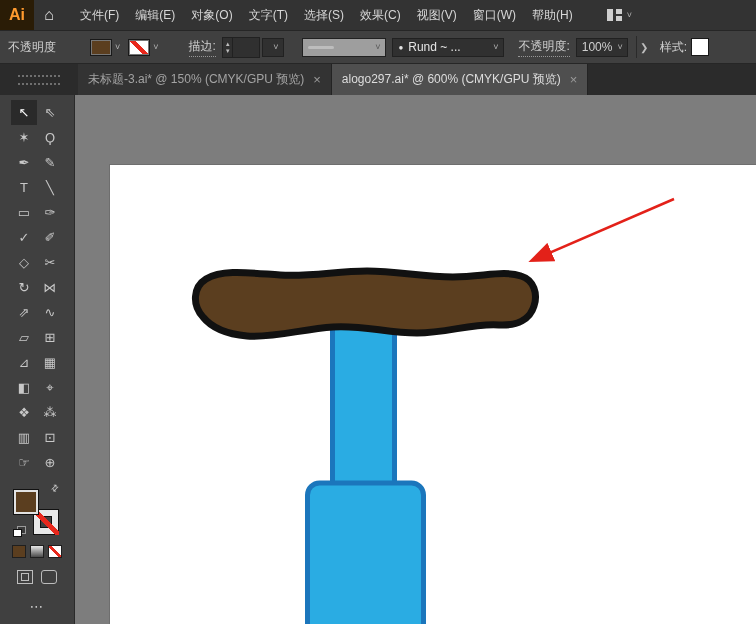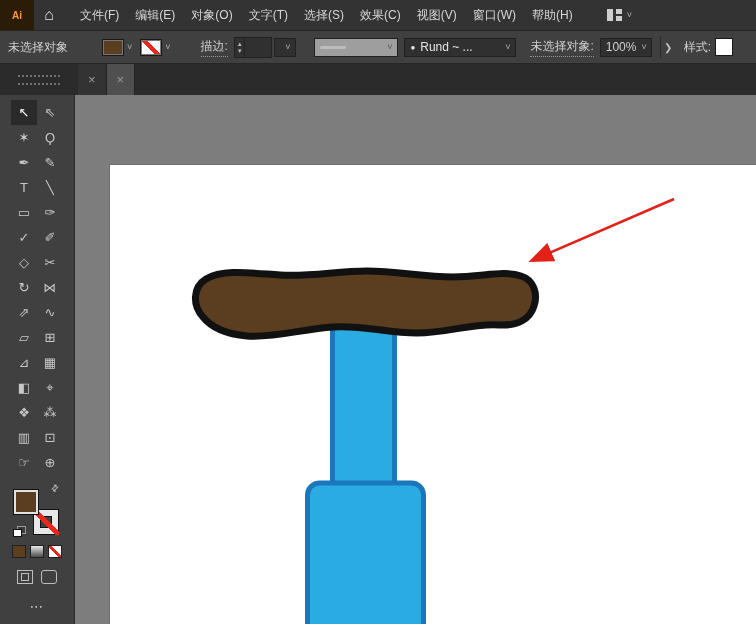--- a/index.html
+++ b/index.html
@@ -5,21 +5,21 @@
   html,body{margin:0;padding:0;}
   body{
     width:756px;height:624px;position:relative;overflow:hidden;
     font-family:"Liberation Sans","DejaVu Sans",sans-serif;
     background:#7d7d7d;font-size:12px;-webkit-font-smoothing:antialiased;
   }
   
   .menubar{position:absolute;top:0;left:0;right:0;height:30px;background:#333333;
     display:flex;align-items:center;color:#d6d6d6;}
   .app-logo{width:34px;height:30px;background:#2a1c06;color:#ff9a2e;font-weight:bold;
-    font-size:10px;display:flex;align-items:center;justify-content:center;}
+    font-size:16px;display:flex;align-items:center;justify-content:center;}
   .home-btn{width:30px;height:30px;display:flex;align-items:center;justify-content:center;
     font-size:16px;color:#e4e4e4;}
   .menu-items{display:flex;height:100%;margin-left:8px;}
   .menu-item{padding:7px 8px;display:flex;align-items:center;cursor:default;white-space:nowrap;}
   .workspace{margin-left:20px;display:flex;align-items:center;gap:5px;padding:0 6px;height:100%;}
   .ws-grid{width:15px;height:12px;position:relative;}
   .ws-grid::before{content:"";position:absolute;left:0;top:0;width:6px;height:12px;background:#cfcfcf;}
   .ws-grid::after{content:"";position:absolute;right:0;top:0;width:6px;height:5px;background:#cfcfcf;box-shadow:0 7px 0 #cfcfcf;}
   .chev{font-size:9px;color:#b5b5b5;line-height:1;}
   
@@ -107,21 +107,21 @@
       <div class="menu-item">窗口(W)</div>
       <div class="menu-item">帮助(H)</div>
     </div>
   <div class="workspace">
     <span class="ws-grid"></span>
     <span class="chev">˅</span>
   </div>
 </div>
 
 <div class="controlbar">
-  <span>未选择对象</span>
+  <span>不透明度</span>
 
   <div class="swatch-combo" style="margin-left:34px;">
     <span class="swatch" style="background: rgb(91, 62, 31);"></span>
     <span class="chev">˅</span>
   </div>
 
   <div class="swatch-combo">
     <span class="swatch none-swatch"></span>
     <span class="chev">˅</span>
   </div>
@@ -143,21 +143,21 @@
     <span class="profile-line"></span>
     <span class="chev chevslot">˅</span>
   </div>
 
   <div class="dd brush-dd">
     <span class="bullet">●</span>
     <span>Rund ~ ...</span>
     <span class="chev chevslot">˅</span>
   </div>
 
-  <span class="label-dotted" style="margin-left:14px;">未选择对象:</span>
+  <span class="label-dotted" style="margin-left:14px;">不透明度:</span>
 
   <div class="dd opacity-dd">
     <span>100%</span>
     <span class="chev chevslot">˅</span>
   </div>
 
   <div class="expand-btn">
     <span>❯</span>
   </div>
 
@@ -166,23 +166,25 @@
     <span class="style-swatch"></span>
   </div>
 </div>
 
 <div class="tabbar">
   <div class="toolbar-header">
     <div class="drag-dots"></div>
   </div>
   <div style="display:flex;align-items:stretch;" id="tab-strip">
       <div class="tab">
+        <span>未标题-3.ai* @ 150% (CMYK/GPU 预览)</span>
         <span class="tab-close">×</span>
       </div>
       <div class="tab active">
+        <span>alogo297.ai* @ 600% (CMYK/GPU 预览)</span>
         <span class="tab-close">×</span>
       </div>
     </div>
 </div>
 
 <div class="toolbar">
   <div class="tools" id="tools-grid">
       <div class="tool active">↖</div>
       <div class="tool">⇖</div>
       <div class="tool">✶</div>

